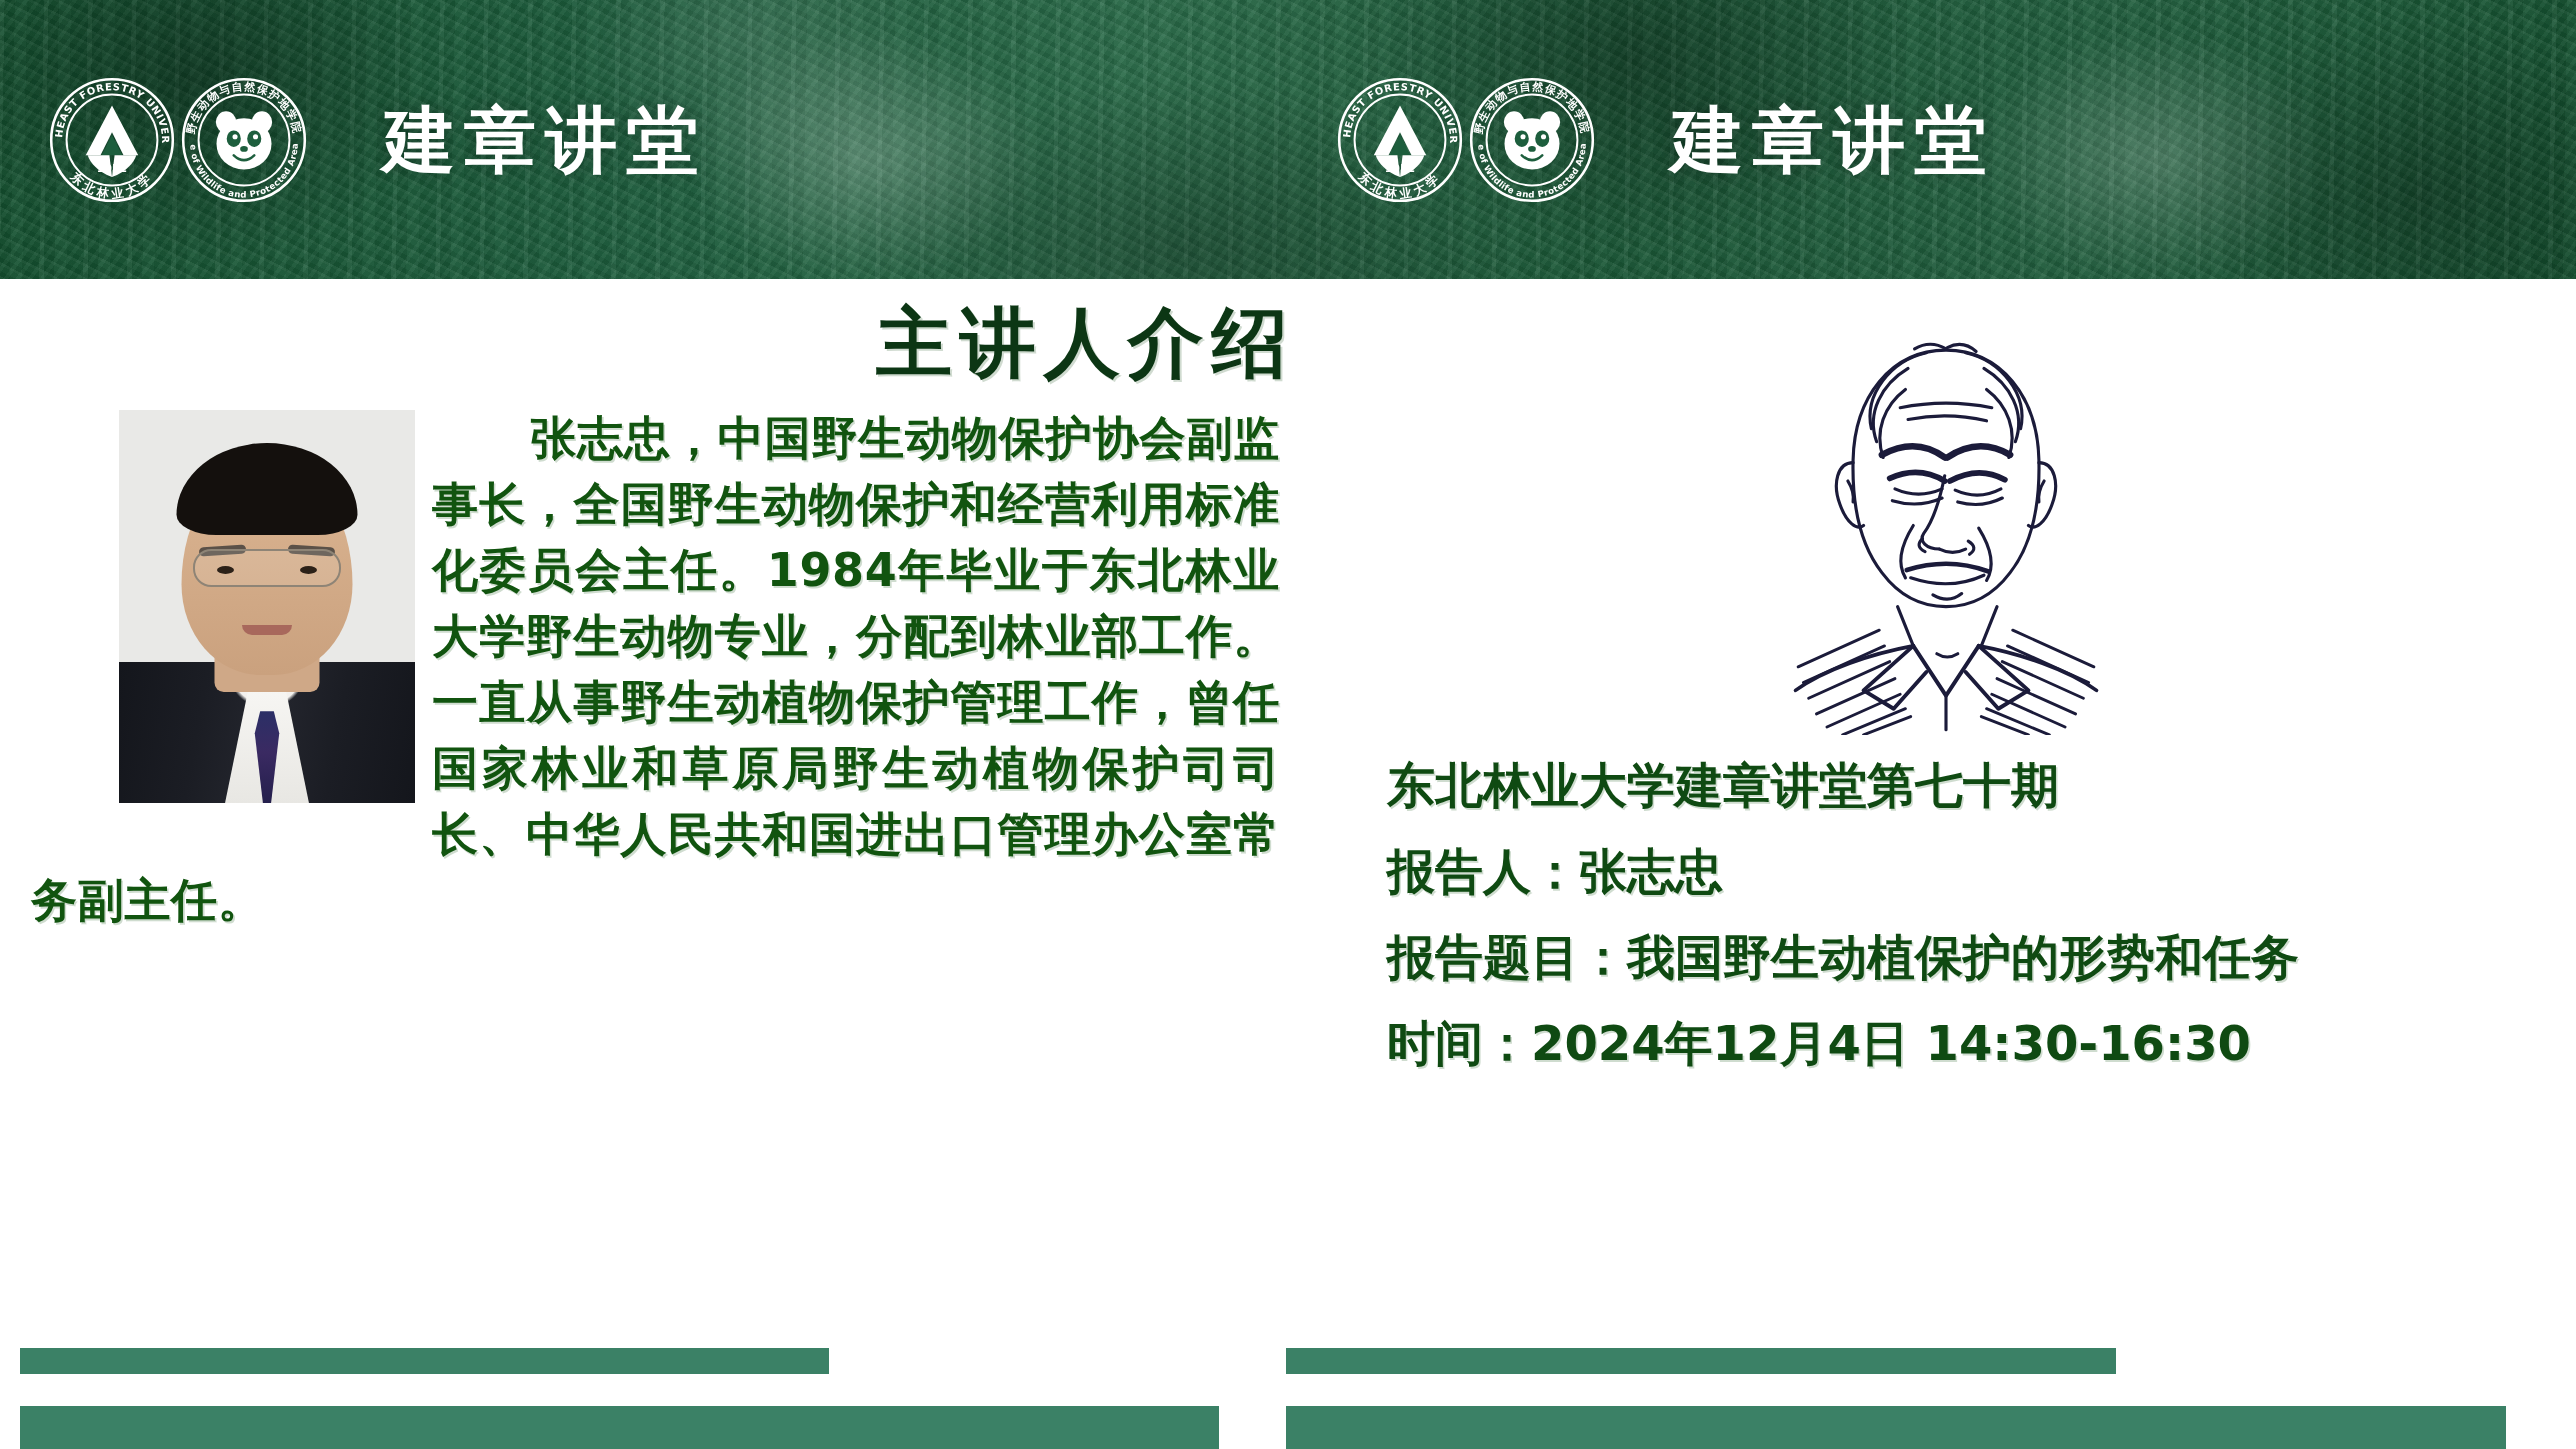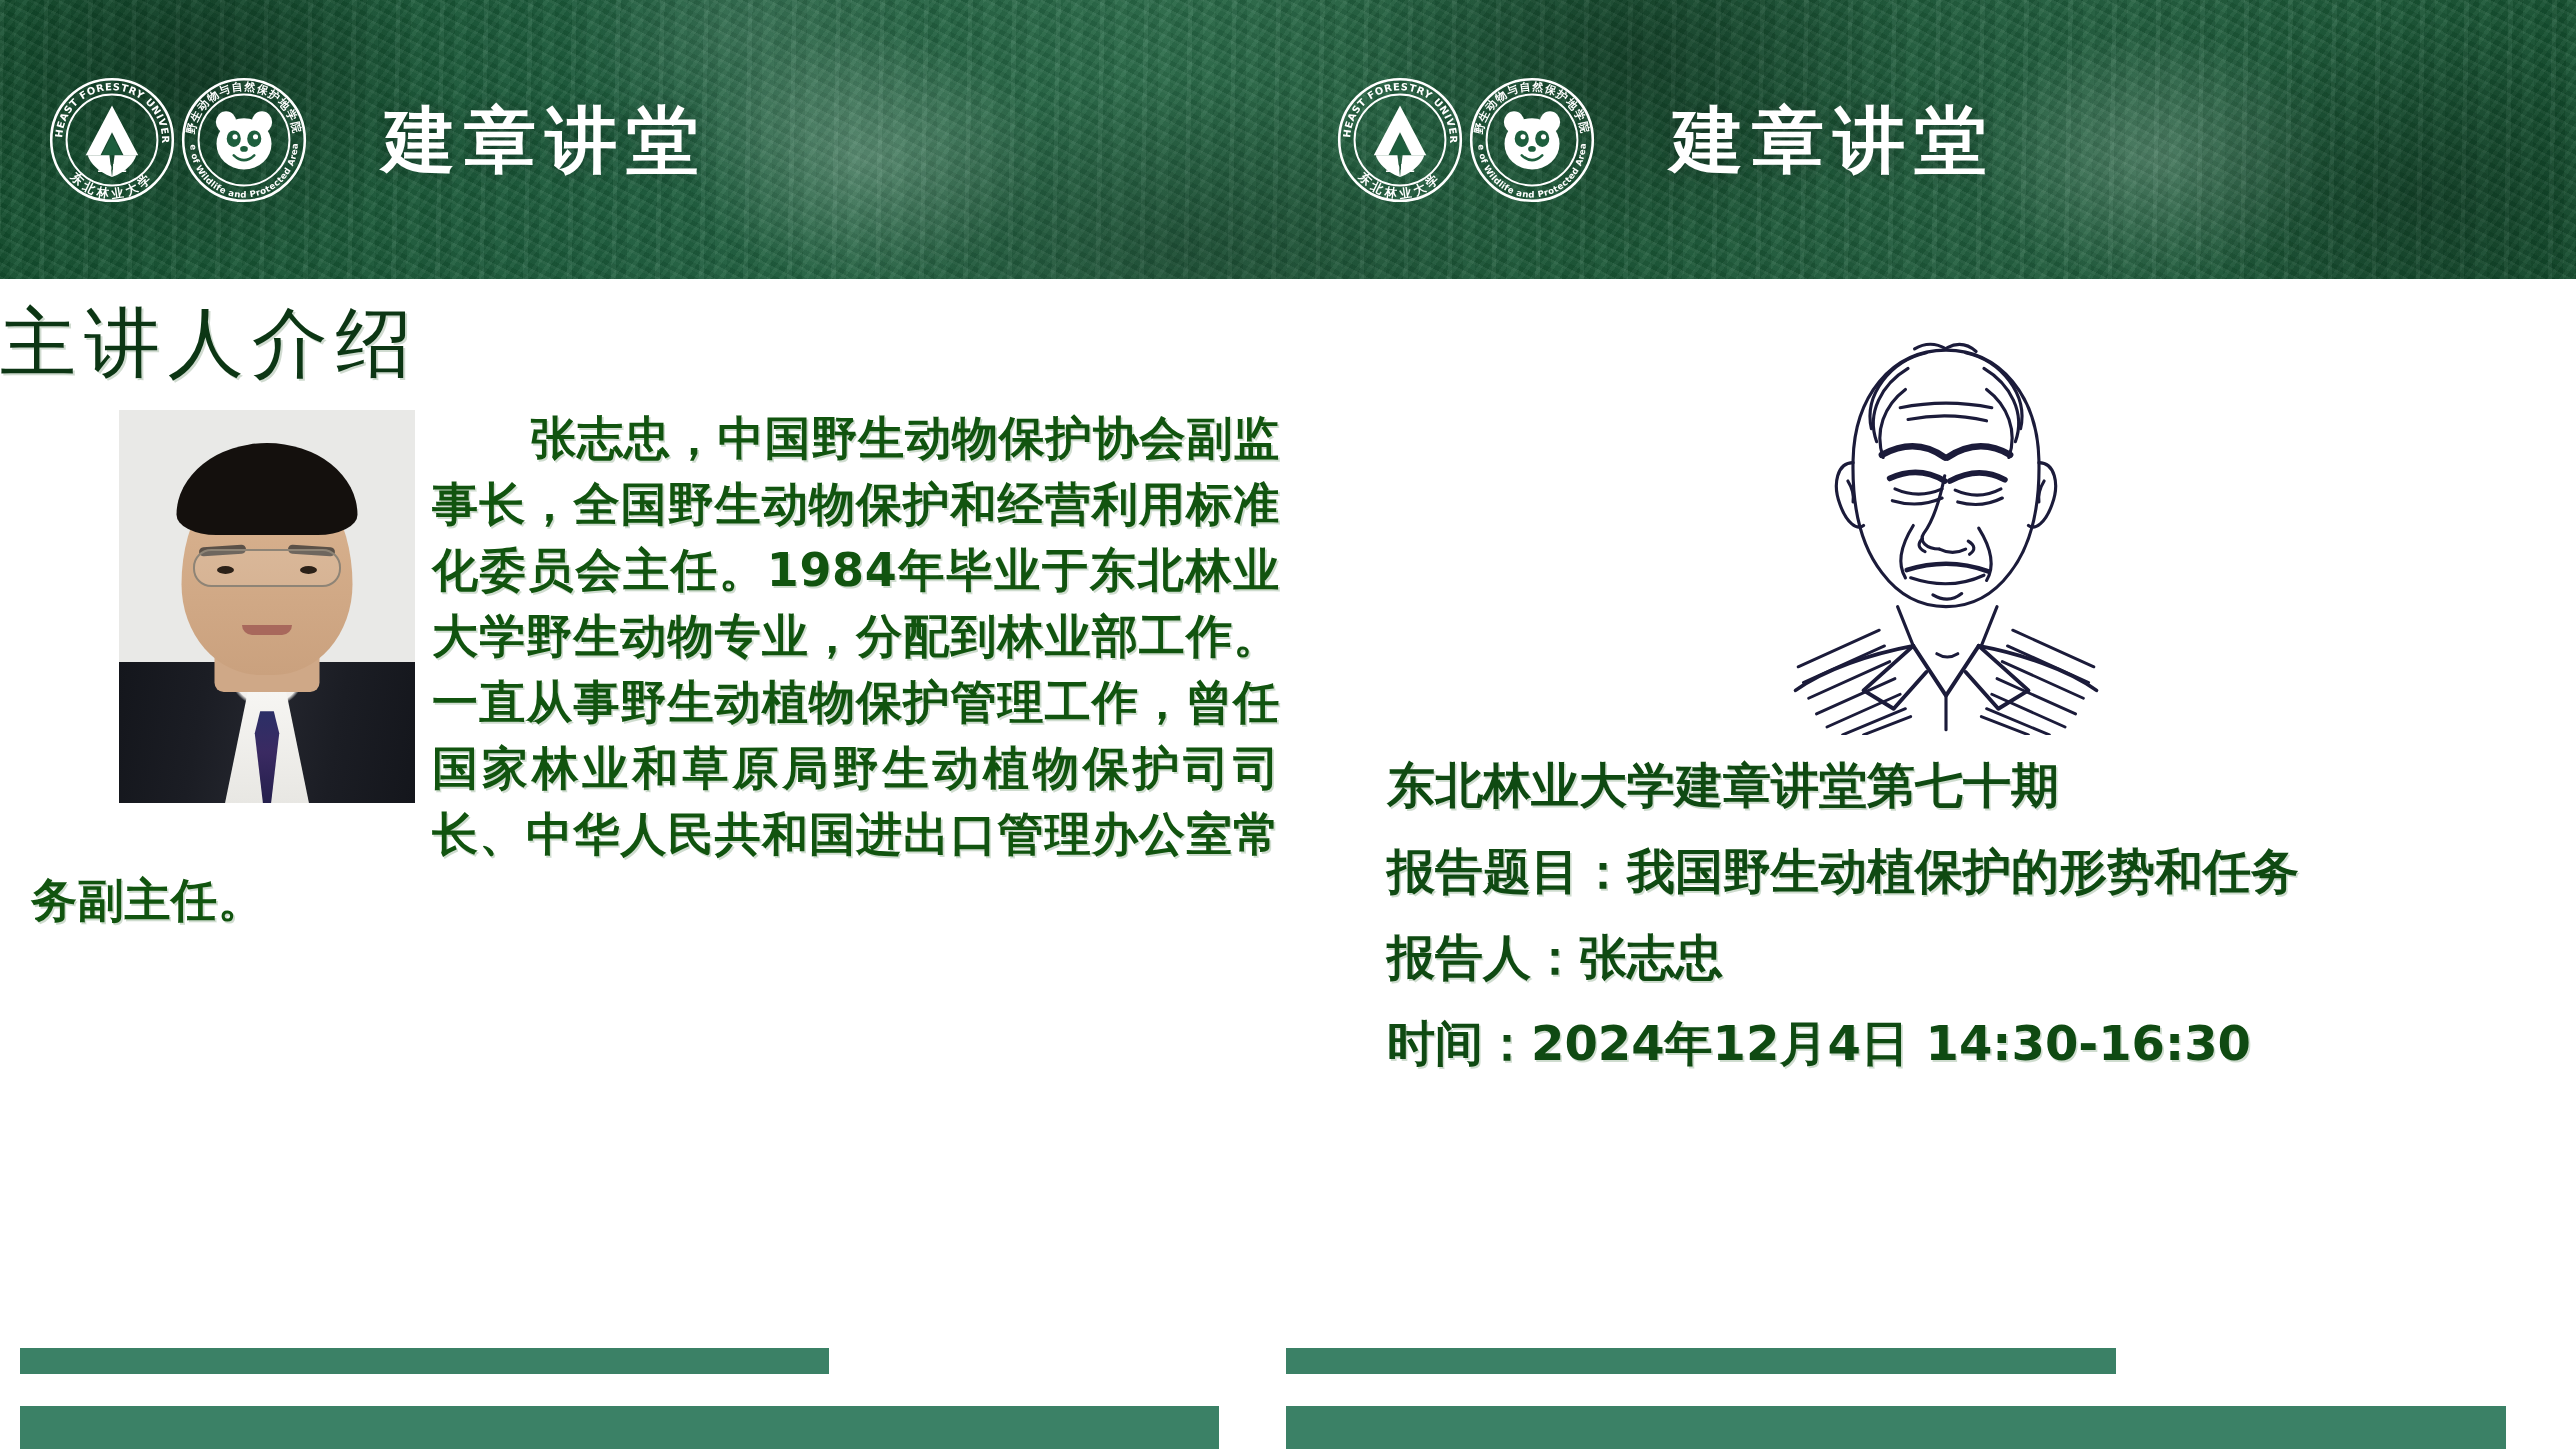--- a/index.html
+++ b/index.html
@@ -94,25 +94,25 @@
   
   .left-col {
     position: absolute;
     left: 0; top: 279px;
     width: 1315px;
     height: 1047px;
   }
 
   .section-title {
     margin-top: 26px;
-    text-align: left;
+    text-align: right;
     padding-right: 19.6px;
     font-size: 76px;
     line-height: 1;
-    font-weight: 400;
+    font-weight: 700;
     letter-spacing: 7.9px;
     color: #0c3614;
     text-shadow: 2px 2px 0 rgba(150,175,150,0.45);
   }
 
   .bio-block {
     margin-top: 24px;
     padding: 0 35px 0 31px;
   }
 
@@ -459,22 +459,22 @@
           </g>
 
           <path d="M150 252 C118 258 82 270 60 286" stroke-width="2.8"></path>
           <path d="M200 252 C232 258 268 270 290 286" stroke-width="2.8"></path>
         </g>
       </svg>
     </div>
 
     <div class="event-list">
       <div class="event-line">东北林业大学建章讲堂第七十期</div>
+      <div class="event-line">报告人：张志忠</div>
       <div class="event-line">报告题目：我国野生动植保护的形势和任务</div>
-      <div class="event-line">报告人：张志忠</div>
       <div class="event-line">时间：2024年12月4日  14:30-16:30</div>
     </div>
 
   </div>
 
   <div class="bar r1-a"></div>
   <div class="bar r1-b"></div>
   <div class="bar2 r2-a"></div>
   <div class="bar2 r2-b"></div>
 

